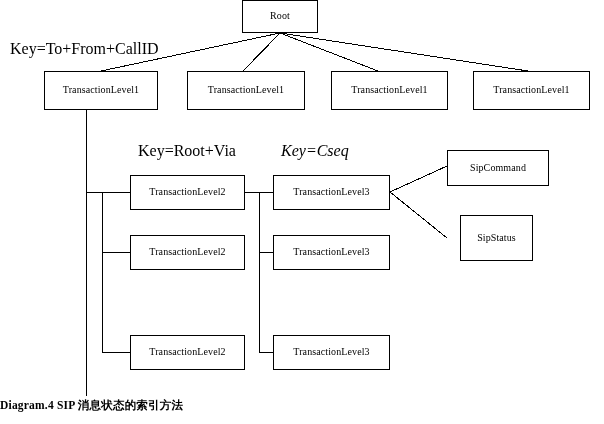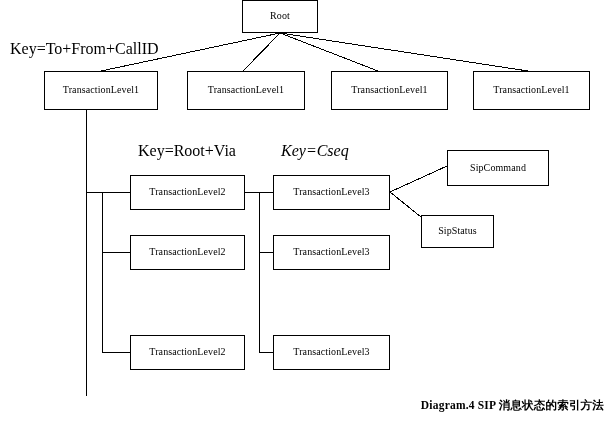--- a/index.html
+++ b/index.html
@@ -51,21 +51,21 @@
     line-height: 1;
     white-space: nowrap;
     z-index: 3;
     background: transparent;
   }
   #figure-caption {
     position: absolute;
     left: 0;
     right: 0;
     top: 398px;
-    text-align: right;
+    text-align: left;
     font-size: 11.5px;
     font-weight: bold;
     letter-spacing: 0.2px;
     white-space: nowrap;
     z-index: 3;
   }
 </style>
 </head>
 <body>
 
@@ -126,21 +126,21 @@
   <div class="node-box" style="left: 273px; top: 235px; width: 117px; height: 35px;">
     <span class="node-label">TransactionLevel3</span>
   </div>
   <div class="node-box" style="left: 273px; top: 335px; width: 117px; height: 35px;">
     <span class="node-label">TransactionLevel3</span>
   </div>
 
   <div class="node-box" style="left: 447px; top: 150px; width: 102px; height: 36px;">
     <span class="node-label">SipCommand</span>
   </div>
-  <div class="node-box" style="left: 421px; top: 215px; width: 73px; height: 33px;">
+  <div class="node-box" style="left: 460px; top: 215px; width: 73px; height: 46px;">
     <span class="node-label">SipStatus</span>
   </div>
 
   <div class="free-label" style="left: 10px; top: 41px;">Key=To+From+CallID</div>
   <div class="free-label" style="left: 138px; top: 143px;">Key=Root+Via</div>
   <div class="free-label" style="left: 281px; top: 143px; font-style: italic;">Key=Cseq</div>
 
   <div id="figure-caption">Diagram.4 SIP 消息状态的索引方法</div>
 
 </div>

